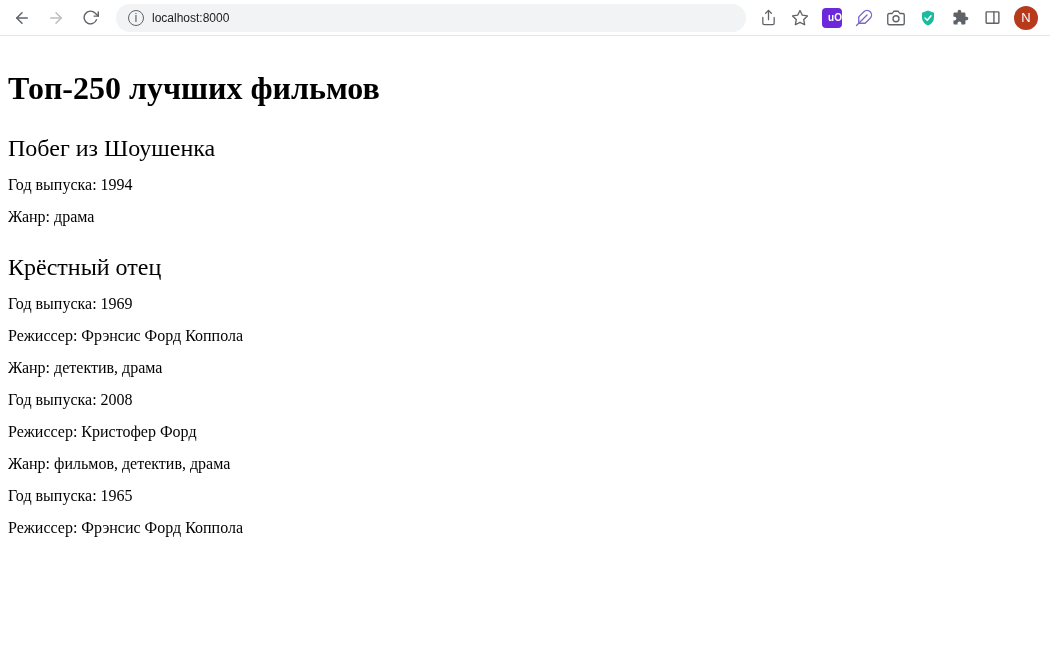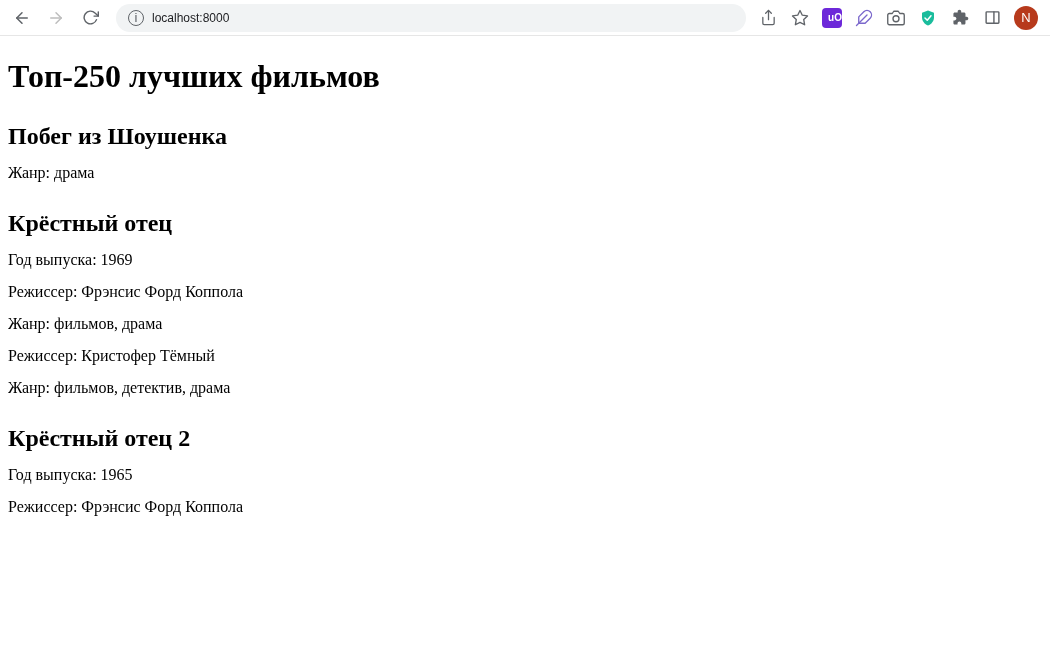--- a/index.html
+++ b/index.html
@@ -109,25 +109,25 @@
       align-items: center;
       justify-content: center;
     }
     
     .page-content {
       padding: 8px;
     }
     h1 {
       font-size: 32px;
       font-weight: bold;
-      margin: 14px 0;
+      margin: 26px 0;
     }
     h2 {
       font-size: 24px;
-      font-weight: bold;
+      font-weight: normal;
       margin: 28px 0 12px 0;
     }
     p {
       font-size: 16px;
       margin: 14px 0;
       color: #000;
     }
   </style>
 </head>
 <body>
@@ -203,26 +203,27 @@
     <div class="profile-avatar">
       <span>N</span>
     </div>
   </div>
 </div>
 
 <div class="page-content">
   <h1>Топ-250 лучших фильмов</h1>
 
   <h2>Побег из Шоушенка</h2>
+  <p><span>Год выпуска:</span> <span>1994</span></p>
   <p><span>Жанр:</span> <span>драма</span></p>
 
   <h2>Крёстный отец</h2>
   <p><span>Год выпуска:</span> <span>1969</span></p>
   <p><span>Режиссер:</span> <span>Фрэнсис Форд Коппола</span></p>
-  <p><span>Жанр:</span> <span>фильмов, драма</span></p>
-
-  <p><span>Режиссер:</span> <span>Кристофер Тёмный</span></p>
+  <p><span>Жанр:</span> <span>детектив, драма</span></p>
+
+  <p><span>Год выпуска:</span> <span>2008</span></p>
+  <p><span>Режиссер:</span> <span>Кристофер Форд</span></p>
   <p><span>Жанр:</span> <span>фильмов, детектив, драма</span></p>
 
-  <h2>Крёстный отец 2</h2>
   <p><span>Год выпуска:</span> <span>1965</span></p>
   <p><span>Режиссер:</span> <span>Фрэнсис Форд Коппола</span></p>
 </div>
 
 </body></html>

